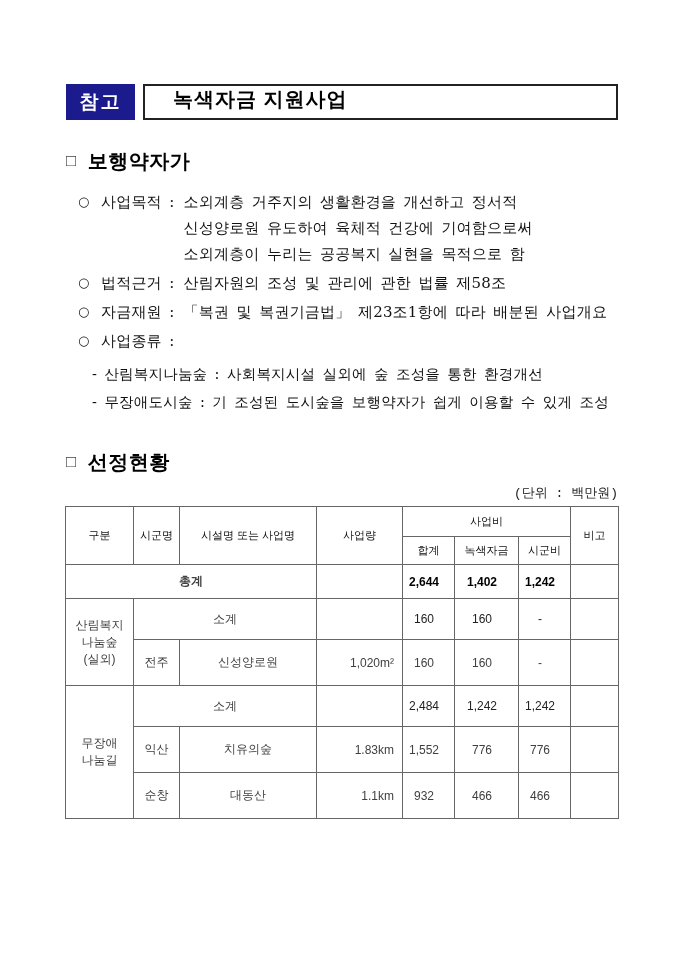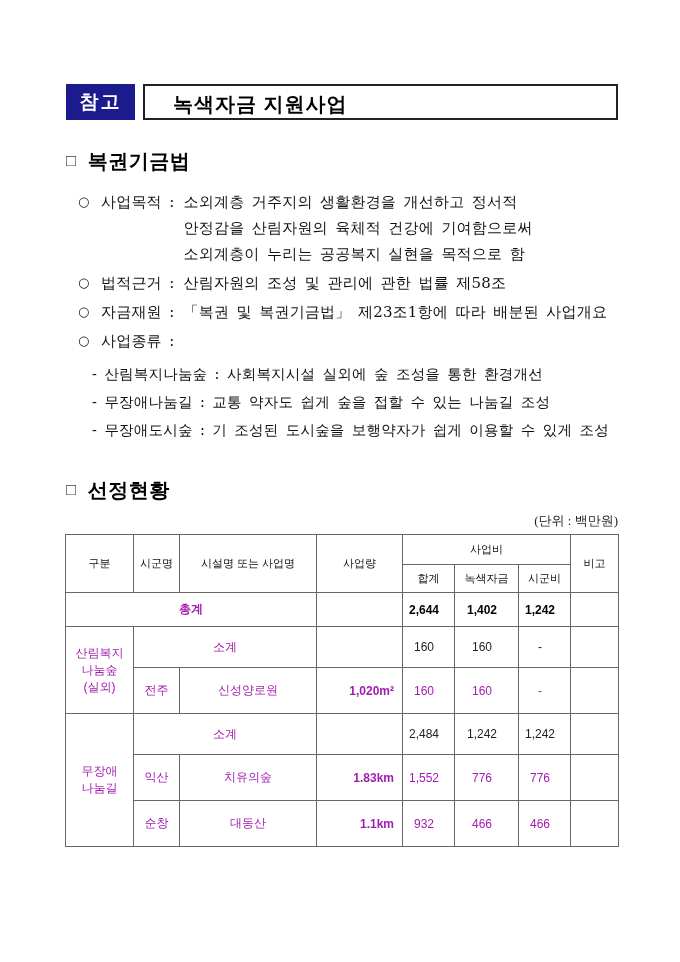--- a/index.html
+++ b/index.html
@@ -17,21 +17,21 @@
     margin:84px 62px 0 66px;gap:8px;height:36px;
   }
   .badge{
     width:69px;flex:none;
     background:#1b1b8e;color:#ffffff;
     font-weight:bold;font-size:19px;letter-spacing:2px;
     display:flex;align-items:center;justify-content:center;
   }
   .title-box{
     flex:1;border:2px solid #222;
-    display:flex;align-items:flex-end;
+    display:flex;align-items:flex-start;
     padding-left:28px;box-sizing:border-box;
   }
   .title-text{font-weight:bold;font-size:20px;letter-spacing:1px;}
   
   .section-heading{
     margin:28px 62px 0 66px;
     font-weight:bold;font-size:20px;letter-spacing:.5px;
     display:flex;align-items:center;gap:11px;color:#000;
   }
   .sq{font-weight:normal;font-size:17px;color:#444;line-height:1;transform:translateY(-1px);}
@@ -50,43 +50,43 @@
     margin:6px 30px 0 92px;
     font-family:"DejaVu Serif","Liberation Serif",serif;
     font-size:14.5px;line-height:28px;color:#111;
     word-spacing:2.5px;letter-spacing:.2px;
   }
   
   .heading-2{margin-top:33px;}
   .unit-note{
     margin:8px 62px 0 65px;width:553px;box-sizing:border-box;
     text-align:right;
-    font-family:Liberation Serif, serif;
+    font-family:Liberation Mono, monospace;
     font-size:13px;color:#222;
   }
   table.sel{
     margin:4px 62px 0 65px;width:553px;
     border-collapse:collapse;table-layout:fixed;
     font-family:"Liberation Sans",sans-serif;
   }
   table.sel th,table.sel td{
     border:1px solid #666;padding:0;box-sizing:border-box;
-    font-size:12px;color:#a21caf;text-align:center;vertical-align:middle;
+    font-size:12px;color:#404040;text-align:center;vertical-align:middle;
   }
   table.sel thead th{font-weight:normal;font-size:11px;color:#111;}
   .hr1{height:30px;}
   .hr2{height:28px;}
   .r-total{height:34px;}
   .r-sub{height:41px;}
   .r-item{height:46px;}
   .r-total td{font-weight:bold;font-size:12.5px;color:#000;}
   .num{text-align:center;padding-right:9px !important;color:#555;}
   .r-total .num{color:#000;}
   .r-sub .num{color:#222;}
-  .qty{text-align:right !important;padding-right:8px !important;color:#444;font-weight:bold;}
+  .qty{text-align:right !important;padding-right:8px !important;color:#444;}
   .group-name{font-size:12px;color:#333;line-height:17px;}
   .group-name span{display:block;text-align:center;}
   
   .watermark{
     position:absolute;top:964px;right:11px;
     display:flex;align-items:center;gap:5px;
     user-select:none;
   }
   .wm-icon{flex:none;}
   .wm-name{
@@ -111,30 +111,30 @@
   <div class="doc-header">
     <div class="badge">참고</div>
     <div class="title-box">
       <span class="title-text">녹색자금 지원사업</span>
     </div>
   </div>
 
   <div>
     <div class="section-heading">
       <span class="sq">□</span>
-      <span>복권기금법</span>
+      <span>보행약자가</span>
     </div>
 
     <div class="bullets">
       <div class="bullet">
         <span class="bm">○</span>
         <span class="bl">사업목적 :</span>
         <div class="bc">
           <div>소외계층 거주지의 생활환경을 개선하고 정서적</div>
-          <div>안정감을 산림자원의 육체적 건강에 기여함으로써</div>
+          <div>신성양로원 유도하여 육체적 건강에 기여함으로써</div>
           <div>소외계층이 누리는 공공복지 실현을 목적으로 함</div>
         </div>
       </div>
       <div class="bullet">
         <span class="bm">○</span>
         <span class="bl">법적근거 :</span>
         <div class="bc">
           <div>산림자원의 조성 및 관리에 관한 법률 제58조</div>
         </div>
       </div>
@@ -146,21 +146,20 @@
         </div>
       </div>
       <div class="bullet">
         <span class="bm">○</span>
         <span class="bl">사업종류 :</span>
       </div>
     </div>
 
     <div class="subitems">
       <div>- 산림복지나눔숲 : 사회복지시설 실외에 숲 조성을 통한 환경개선</div>
-      <div>- 무장애나눔길 : 교통 약자도 쉽게 숲을 접할 수 있는 나눔길 조성</div>
       <div>- 무장애도시숲 : 기 조성된 도시숲을 보행약자가 쉽게 이용할 수 있게 조성</div>
     </div>
   </div>
 
   <div>
     <div class="section-heading heading-2">
       <span class="sq">□</span>
       <span>선정현황</span>
     </div>
     <div class="unit-note">(단위 : 백만원)</div>

